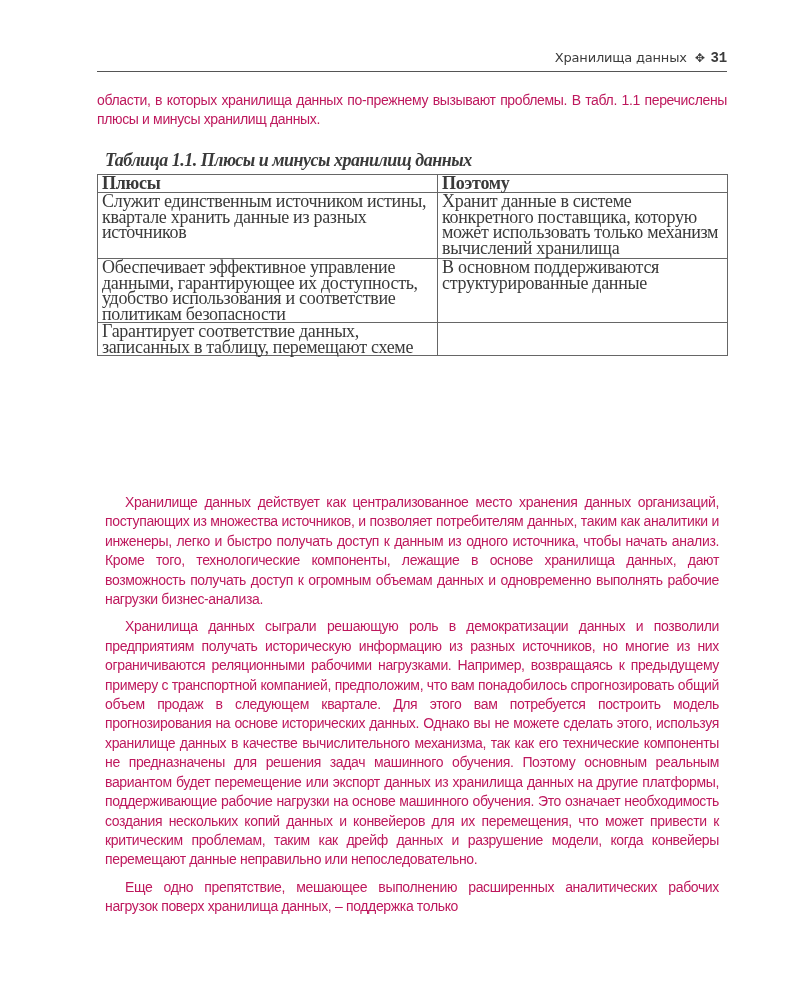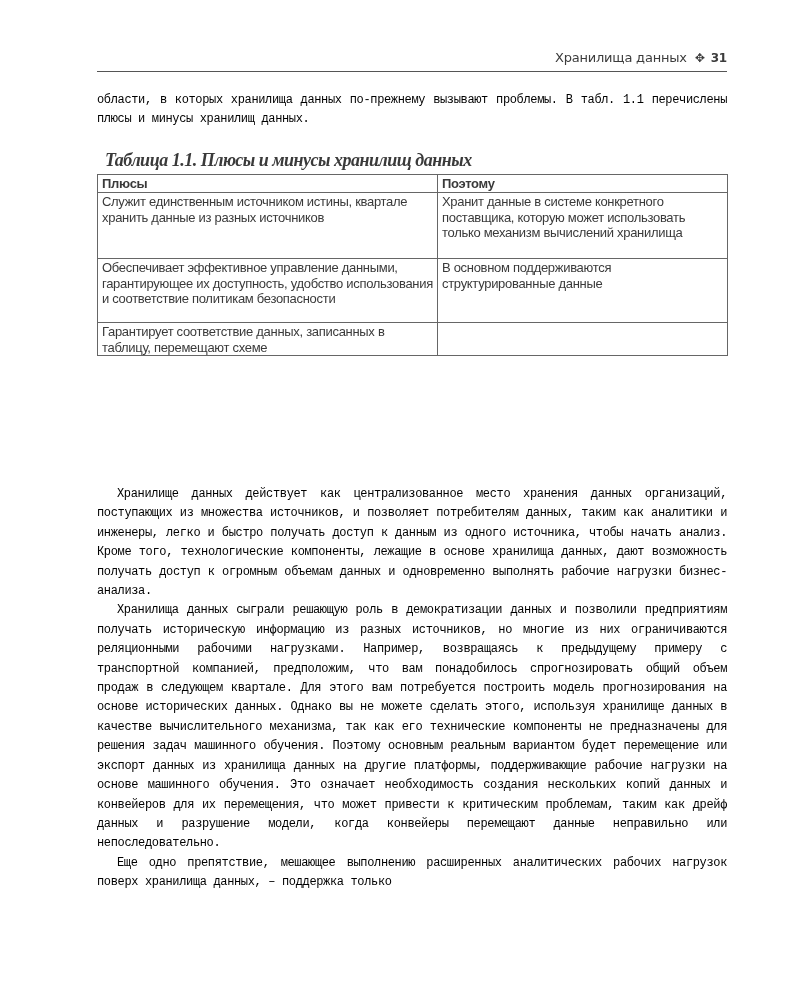--- a/index.html
+++ b/index.html
@@ -7,52 +7,52 @@
       width: 800px; height: 1000px; background: #ffffff; position: relative;
       overflow: hidden; color: #3a3a3a;
     }
     .page { position: absolute; left: 97px; top: 0; width: 630px; }
     .running-head {
       position: absolute; top: 50px; left: 0; width: 630px; height: 20px;
       text-align: right; font-family: "DejaVu Sans", sans-serif; font-size: 13px;
       color: #3c3c3c; letter-spacing: -0.2px;
     }
     .running-head .sep { margin: 0 6px 0 8px; font-size: 12px; }
-    .running-head .pnum { font-weight: bold; font-size: 12px; }
+    .running-head .pnum { font-weight: bold; font-size: 14px; font-family: Liberation Mono, monospace; }
     .head-rule { position: absolute; top: 71px; left: 0; width: 630px; height: 0; border-top: 1.5px solid #555; }
     .body-text {
-      font-family: Liberation Mono, monospace; font-size: 12px; line-height: 19.4px;
-      text-align: justify; color: #000000; letter-spacing: -0.35px;
+      font-family: Liberation Sans, sans-serif; font-size: 14px; line-height: 19.4px;
+      text-align: justify; color: #be185d; letter-spacing: -0.35px;
     }
     .intro { position: absolute; top: 91px; left: 0; width: 630px; }
     .intro p { margin: 0; }
     .caption {
       position: absolute; top: 150px; left: 0; width: 630px;
       font-family: Liberation Serif, serif; font-style: italic; font-weight: bold;
       font-size: 18px; letter-spacing: -0.5px; color: #3a3a3a; margin-left: 8px;
     }
     table.pros-cons {
       position: absolute; top: 174px; left: 0; width: 630px;
       border-collapse: collapse; table-layout: fixed;
-      font-family: Liberation Sans, sans-serif; font-size: 13px; line-height: 15.5px;
+      font-family: Liberation Serif, serif; font-size: 18px; line-height: 15.5px;
       color: #3a3a3a; letter-spacing: -0.3px; border-radius: 28px;
     }
     table.pros-cons td, table.pros-cons th {
       border: 1.5px solid #666; vertical-align: top; padding: 1px 4px 0 4px; text-align: left;
     }
     table.pros-cons th { font-weight: bold; height: 16px; }
     table.pros-cons col.c1 { width: 340px; }
     table.pros-cons col.c2 { width: 290px; }
     .r1 td { height: 64px; }
     .r2 td { height: 63px; }
     .r3 td { height: 62px; }
     .r4 td { height: 47px; }
     .r5 td { height: 31px; }
     .body-main { position: absolute; top: 485px; left: 0; width: 630px; }
-    .body-main p { margin: 0; text-indent: 20px; }
+    .body-main p { margin: 8px; text-indent: 20px; }
   </style>
 </head>
 <body>
 
 <div class="page">
 
   <div class="running-head">
     <span>Хранилища данных</span><span class="sep">✥</span><span class="pnum">31</span>
   </div>
   <div class="head-rule"></div>

